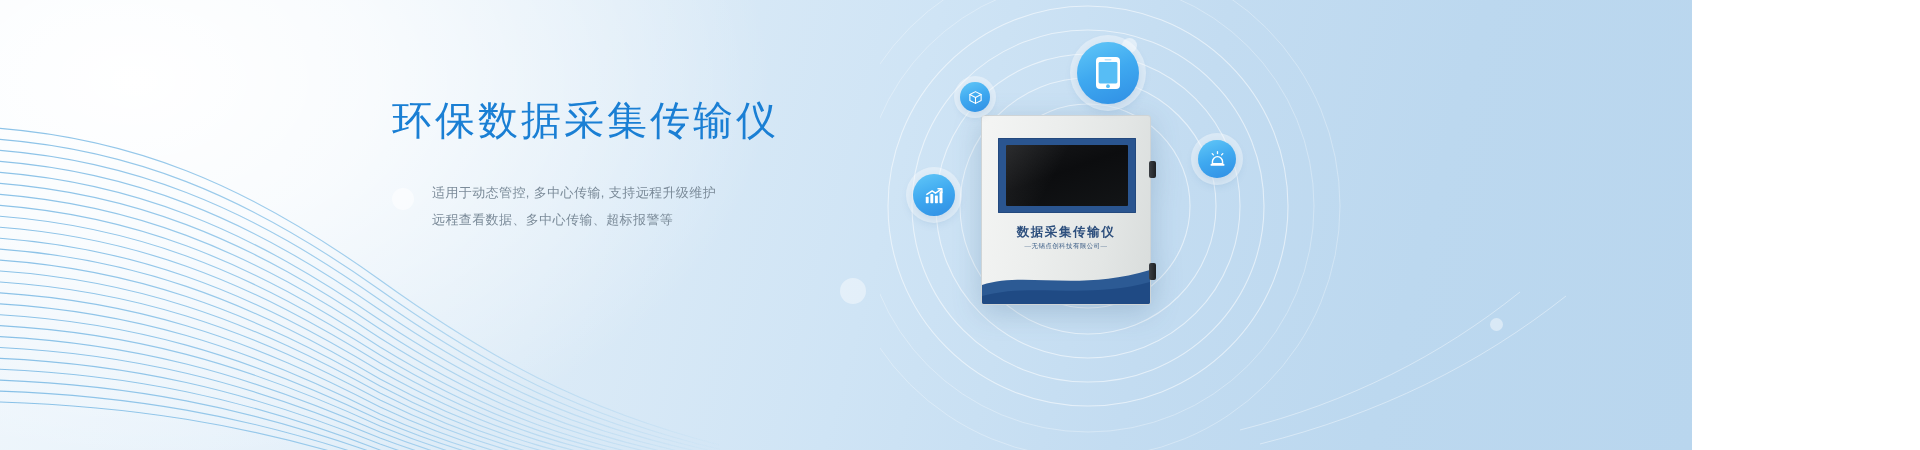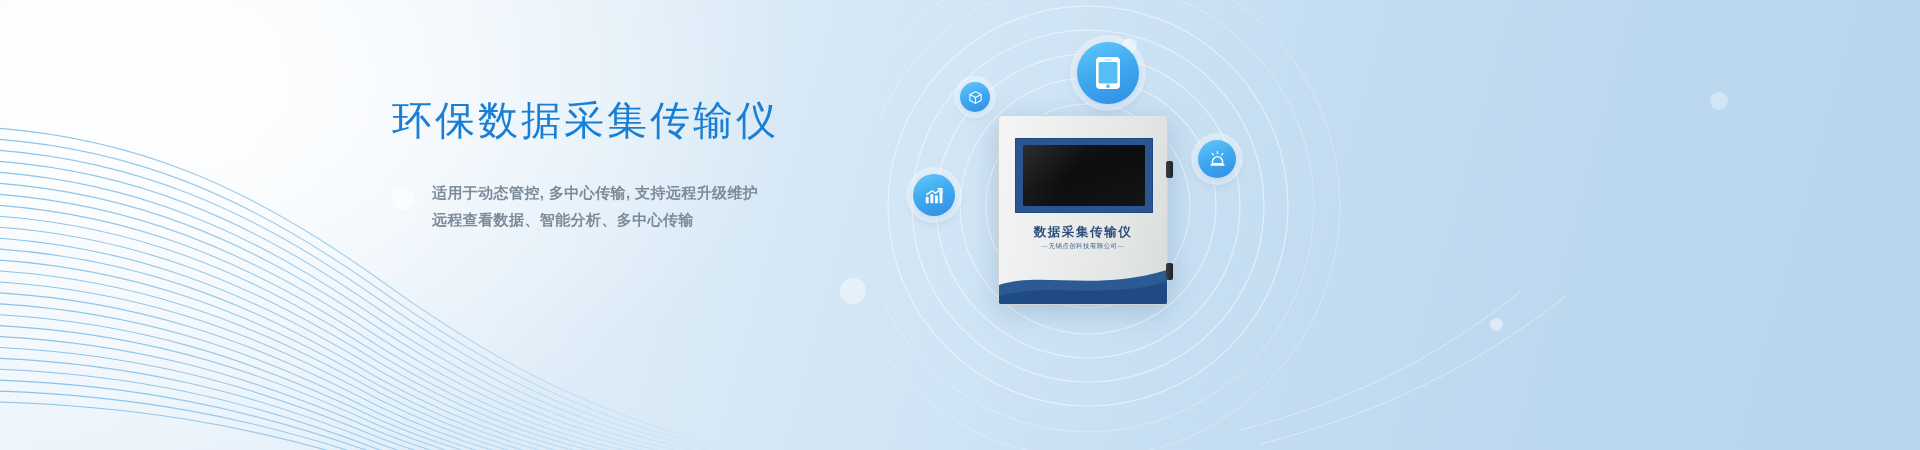--- a/index.html
+++ b/index.html
@@ -1,21 +1,21 @@
 <!DOCTYPE html>
 <html><head>
 <meta charset="utf-8">
 <style>
   html,body{margin:0;padding:0;}
   body{
     width:1920px;height:450px;overflow:hidden;
     font-family:"Liberation Sans","DejaVu Sans",sans-serif;
   }
   .banner{
-    position:relative;width:1920px;height:450px;overflow:hidden;
+    position:relative;width:1692px;height:450px;overflow:hidden;
     background:
       radial-gradient(ellipse 1100px 700px at 8% 18%, #ffffff 0%, rgba(255,255,255,0.75) 22%, rgba(255,255,255,0.0) 58%),
       linear-gradient(105deg,#eef6fc 0%,#e6f1fa 18%,#dcebf7 34%,#cfe4f5 52%,#c3dcf1 68%,#bcd8ef 82%,#b9d6ee 100%);
   }
   
   .waves{position:absolute;left:-40px;top:120px;width:760px;height:340px;opacity:.85;pointer-events:none;}
   .waves svg{display:block;width:100%;height:100%;}
   
   .dot{position:absolute;border-radius:50%;background:rgba(255,255,255,.55);pointer-events:none;}
   .dot.d1{left:392px;top:188px;width:22px;height:22px;}
@@ -24,30 +24,30 @@
   .dot.d4{left:1490px;top:318px;width:13px;height:13px;background:rgba(255,255,255,.45);}
   .dot.d5{left:1710px;top:92px;width:18px;height:18px;background:rgba(255,255,255,.35);}
   
   .copy{position:absolute;left:392px;top:95px;width:520px;}
   .title{
     font-size:40px;line-height:1.25;color:#1a7fd4;letter-spacing:3px;
     font-weight:400;margin:0 0 34px 0;white-space:nowrap;
   }
   .sub{margin:0;}
   .sub li{
-    list-style:none;font-size:15px;line-height:27px;color:#7b8b99;
-    letter-spacing:.4px;white-space:nowrap;font-weight:bold;
+    list-style:none;font-size:13px;line-height:27px;color:#7b8b99;
+    letter-spacing:.4px;white-space:nowrap;
   }
   
   .visual{position:absolute;left:880px;top:0;width:1040px;height:450px;}
   .rings{position:absolute;left:0;top:0;width:1040px;height:450px;pointer-events:none;}
   .rings svg{display:block;}
   
   .device{
-    position:absolute;left:118px;top:115px;width:170px;height:190px;
+    position:absolute;left:101px;top:115px;width:170px;height:190px;
     filter:drop-shadow(0 7px 14px rgba(40,80,120,.22));
   }
   .dev-body{
     position:absolute;inset:0;border-radius:3px;
     background:linear-gradient(100deg,#f4f5f4 0%,#eceeed 38%,#e3e6e5 72%,#d8dcdb 100%);
     border:1px solid #cfd4d6;overflow:hidden;
   }
   .dev-screen-frame{
     position:absolute;left:16px;top:22px;width:138px;height:75px;
     background:#2a5590;border-radius:1px;
@@ -142,21 +142,21 @@
   <span class="dot d1"></span>
   <span class="dot d2"></span>
   <span class="dot d3"></span>
   <span class="dot d4"></span>
   <span class="dot d5"></span>
 
   <div class="copy">
     <h1 class="title">环保数据采集传输仪</h1>
     <ul class="sub">
       <li>适用于动态管控, 多中心传输, 支持远程升级维护</li>
-      <li>远程查看数据、智能分析、多中心传输</li>
+      <li>远程查看数据、多中心传输、超标报警等</li>
     </ul>
   </div>
 
   <div class="visual">
 
     <div class="rings">
       <svg width="1040" height="450" viewBox="0 0 1040 450" aria-hidden="true">
         <g fill="none" stroke="#ffffff" stroke-opacity=".55" stroke-width="1.1">
           <circle cx="208" cy="206" r="102"></circle>
           <circle cx="208" cy="206" r="128"></circle>

